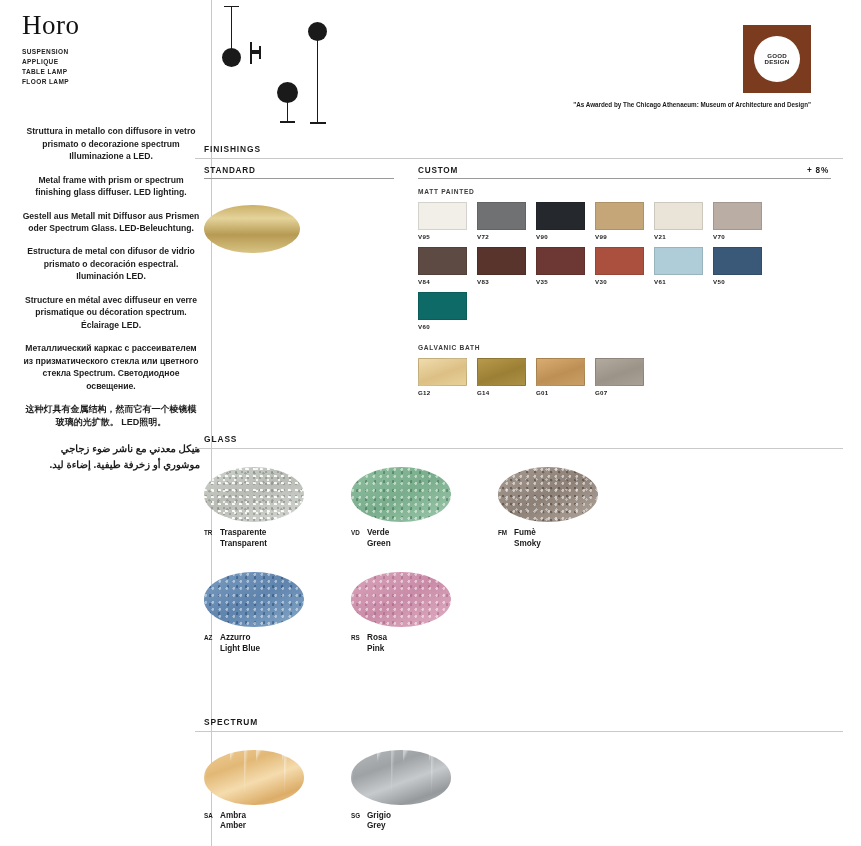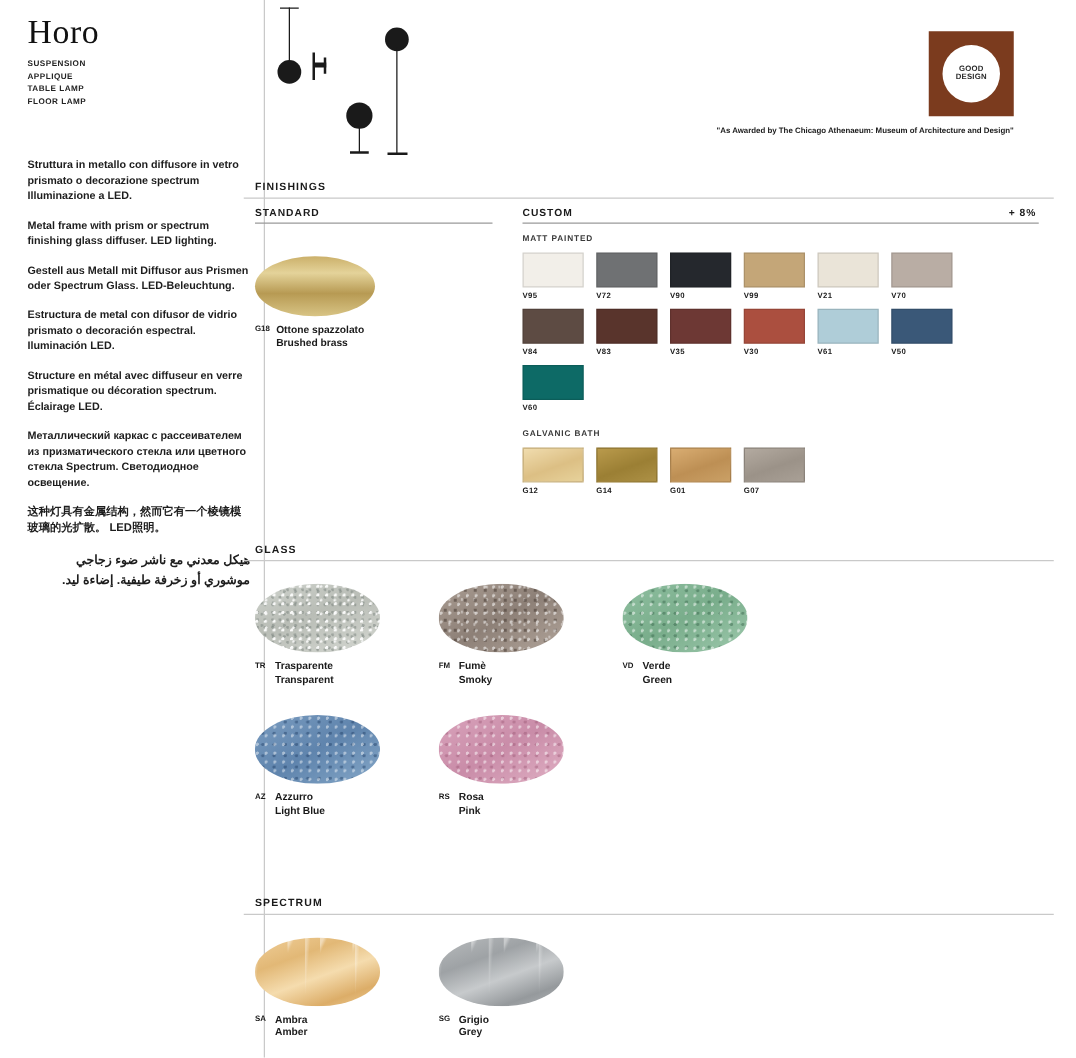--- a/index.html
+++ b/index.html
@@ -53,20 +53,21 @@
   .desc {
     margin: 38px 0 0 22px;
     width: 178px;
   }
   .desc p {
     margin: 0 0 11px 0;
     font-size: 8.6px;
     line-height: 1.45;
     font-weight: bold;
     color: #1d1d1d;
+    text-align: center;
   }
   .desc p.cjk { font-size: 9px; line-height: 1.5; }
   .desc p.rtl { direction: rtl; text-align: right; font-size: 10px; line-height: 1.6; }
 
   
   .illu {
     position: relative;
     height: 130px;
     border-bottom: none;
   }
@@ -313,27 +314,20 @@
       <div class="hrule-full"></div>
 
       <div style="display:flex; padding-left:9px; padding-right:12px; margin-top:7px;">
 
         <div style="width:190px;">
           <div class="sub-head">
             <span>STANDARD</span>
           </div>
           <div style="margin-top:26px;" class="std-item">
             <div class="brass-pill"></div>
-            <div class="std-caption">
-              <div class="abbr">G18</div>
-              <div class="names">
-                <div>Ottone spazzolato</div>
-                <div>Brushed brass</div>
-              </div>
-            </div>
           </div>
         </div>
 
         <div style="flex:1; margin-left:24px;">
           <div class="sub-head">
             <span>CUSTOM</span>
             <span>+ 8%</span>
           </div>
 
           <div class="mini-head">MATT PAINTED</div>
@@ -432,36 +426,36 @@
             <div class="oval tex-transparent"></div>
             <div class="glass-caption">
               <div class="abbr">TR</div>
               <div class="names">
                 <div>Trasparente</div>
                 <div>Transparent</div>
               </div>
             </div>
           </div>
           <div class="glass-item">
+            <div class="oval tex-green"></div>
+            <div class="glass-caption">
+              <div class="abbr">VD</div>
+              <div class="names">
+                <div>Verde</div>
+                <div>Green</div>
+              </div>
+            </div>
+          </div>
+          <div class="glass-item">
             <div class="oval tex-smoky"></div>
             <div class="glass-caption">
               <div class="abbr">FM</div>
               <div class="names">
                 <div>Fumè</div>
                 <div>Smoky</div>
-              </div>
-            </div>
-          </div>
-          <div class="glass-item">
-            <div class="oval tex-green"></div>
-            <div class="glass-caption">
-              <div class="abbr">VD</div>
-              <div class="names">
-                <div>Verde</div>
-                <div>Green</div>
               </div>
             </div>
           </div>
         </div>
 
         <div class="glass-grid" style="margin-top:23px;">
           <div class="glass-item">
             <div class="oval tex-blue"></div>
             <div class="glass-caption">
               <div class="abbr">AZ</div>

